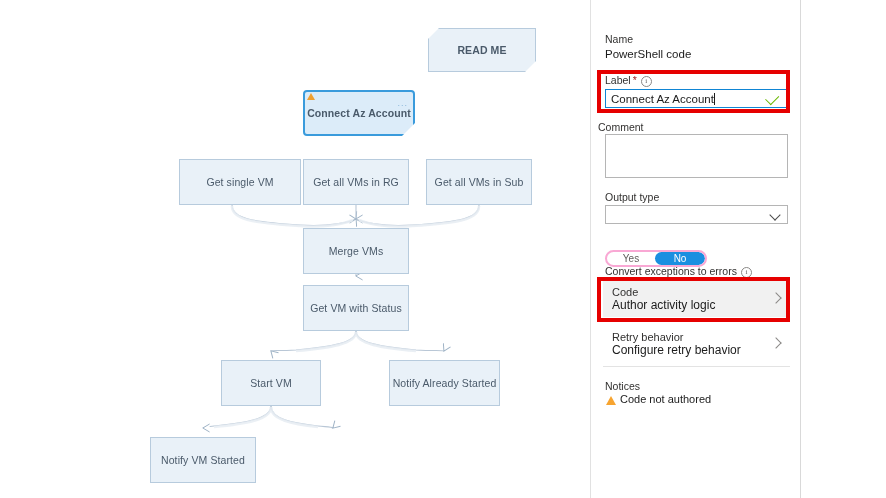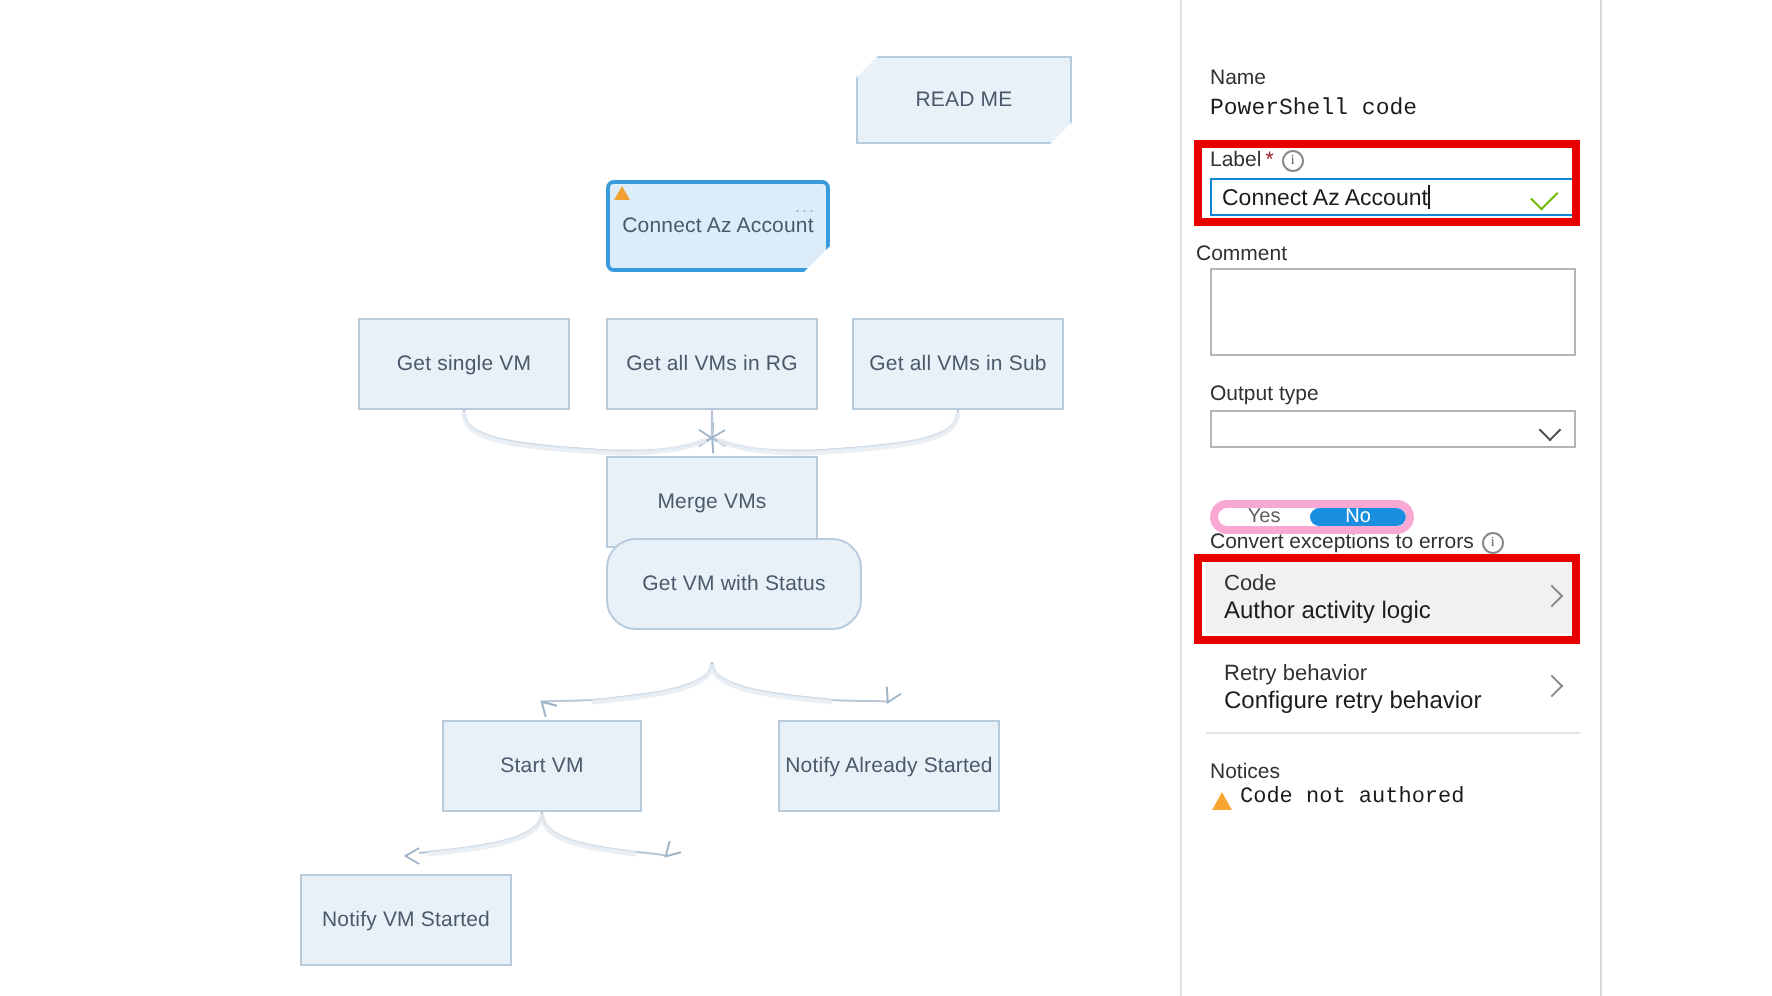--- a/index.html
+++ b/index.html
@@ -40,21 +40,21 @@
     padding:0;
   }
   .node.clip .clipbody{
     position:absolute;inset:0;
     background:#e9f1f8;
     border:1px solid #b7cbdd;
     box-sizing:border-box;
     -webkit-clip-path:polygon(11px 0,100% 0,100% calc(100% - 11px),calc(100% - 11px) 100%,0 100%,0 11px);
     clip-path:polygon(11px 0,100% 0,100% calc(100% - 11px),calc(100% - 11px) 100%,0 100%,0 11px);
   }
-  .node.clip .lbl{position:relative;z-index:2;width:100%;text-align:center;}
+  .node.clip .lbl{position:relative;z-index:2;width:100%;text-align:center;font-weight:bold;}
 
   
   .node.selected .clipbody{
     background:#dcecf9;
     border:2px solid #3a9bdc;
     border-radius:4px;
     -webkit-clip-path:polygon(0 0,100% 0,100% calc(100% - 13px),calc(100% - 13px) 100%,0 100%);
     clip-path:polygon(0 0,100% 0,100% calc(100% - 13px),calc(100% - 13px) 100%,0 100%);
   }
   .node.selected{color:#4a5a6a;}
@@ -77,21 +77,21 @@
     border-left:1px solid #e1e1e1;
     border-right:1px solid #d9d9d9;
     box-sizing:border-box;
     padding:0;
   }
   #panel-inner{position:absolute;left:0;top:0;right:0;bottom:0;}
   .p-lbl{
     position:absolute;font-size:10.5px;color:#323130;white-space:nowrap;
   }
   .p-val{
-    position:absolute;font-size:11.5px;color:#1b1b1b;white-space:nowrap;font-family:Liberation Mono, monospace;
+    position:absolute;font-size:11.5px;color:#1b1b1b;white-space:nowrap;
   }
   .req{color:#a4262c;margin-left:2px;}
   .info-i{
     display:inline-block;width:9px;height:9px;border:1px solid #8a8886;
     border-radius:50%;font-size:7px;line-height:8px;text-align:center;
     color:#605e5c;vertical-align:1px;margin-left:4px;font-family:"Liberation Serif",serif;
   }
 
   .tb{
     position:absolute;box-sizing:border-box;
@@ -120,21 +120,21 @@
   }
   .chev-right{
     position:absolute;width:7px;height:7px;
     border-right:1.3px solid #8a8886;border-top:1.3px solid #8a8886;
     transform:rotate(45deg);
   }
 
   
   .toggle{
     position:absolute;display:flex;align-items:center;
-    height:17px;border:4px solid #f9a8d4;border-radius:9px;
+    height:17px;border:2px solid #f9a8d4;border-radius:9px;
     background:#fff;overflow:hidden;box-sizing:border-box;
   }
   .toggle .seg{
     height:100%;display:flex;align-items:center;justify-content:center;
     font-size:10px;box-sizing:border-box;
   }
   .toggle .seg.off{color:#605e5c;width:50px;}
   .toggle .seg.on{
     color:#ffffff;background:#1a8fe0;border-radius:9px;width:52px;
   }
@@ -205,33 +205,33 @@
       <span class="lbl">READ ME</span>
     </div>
 
     <div class="node clip selected" style="left:303px;top:90px;width:112px;height:46px;">
       <div class="clipbody"></div>
       <div class="warn-tri"></div>
       <span class="dots">...</span>
       <span class="lbl">Connect Az Account</span>
     </div>
 
-    <div class="node" style="left:179px;top:159px;width:106px;height:46px;">
+    <div class="node" style="left:179px;top:159px;width:122px;height:46px;">
       <span>Get single VM</span>
     </div>
     <div class="node" style="left:426px;top:159px;width:106px;height:46px;">
       <span>Get all VMs in Sub</span>
     </div>
     <div class="node" style="left:303px;top:159px;width:106px;height:46px;">
       <span>Get all VMs in RG</span>
     </div>
     <div class="node" style="left:303px;top:228px;width:106px;height:46px;">
       <span>Merge VMs</span>
     </div>
-    <div class="node" style="left:303px;top:269px;width:128px;height:46px;border-radius:15px;">
+    <div class="node" style="left:303px;top:285px;width:106px;height:46px;">
       <span>Get VM with Status</span>
     </div>
     <div class="node" style="left:221px;top:360px;width:100px;height:46px;">
       <span>Start VM</span>
     </div>
     <div class="node" style="left:389px;top:360px;width:111px;height:46px;">
       <span>Notify Already Started</span>
     </div>
     <div class="node" style="left:150px;top:437px;width:106px;height:46px;">
       <span>Notify VM Started</span>

